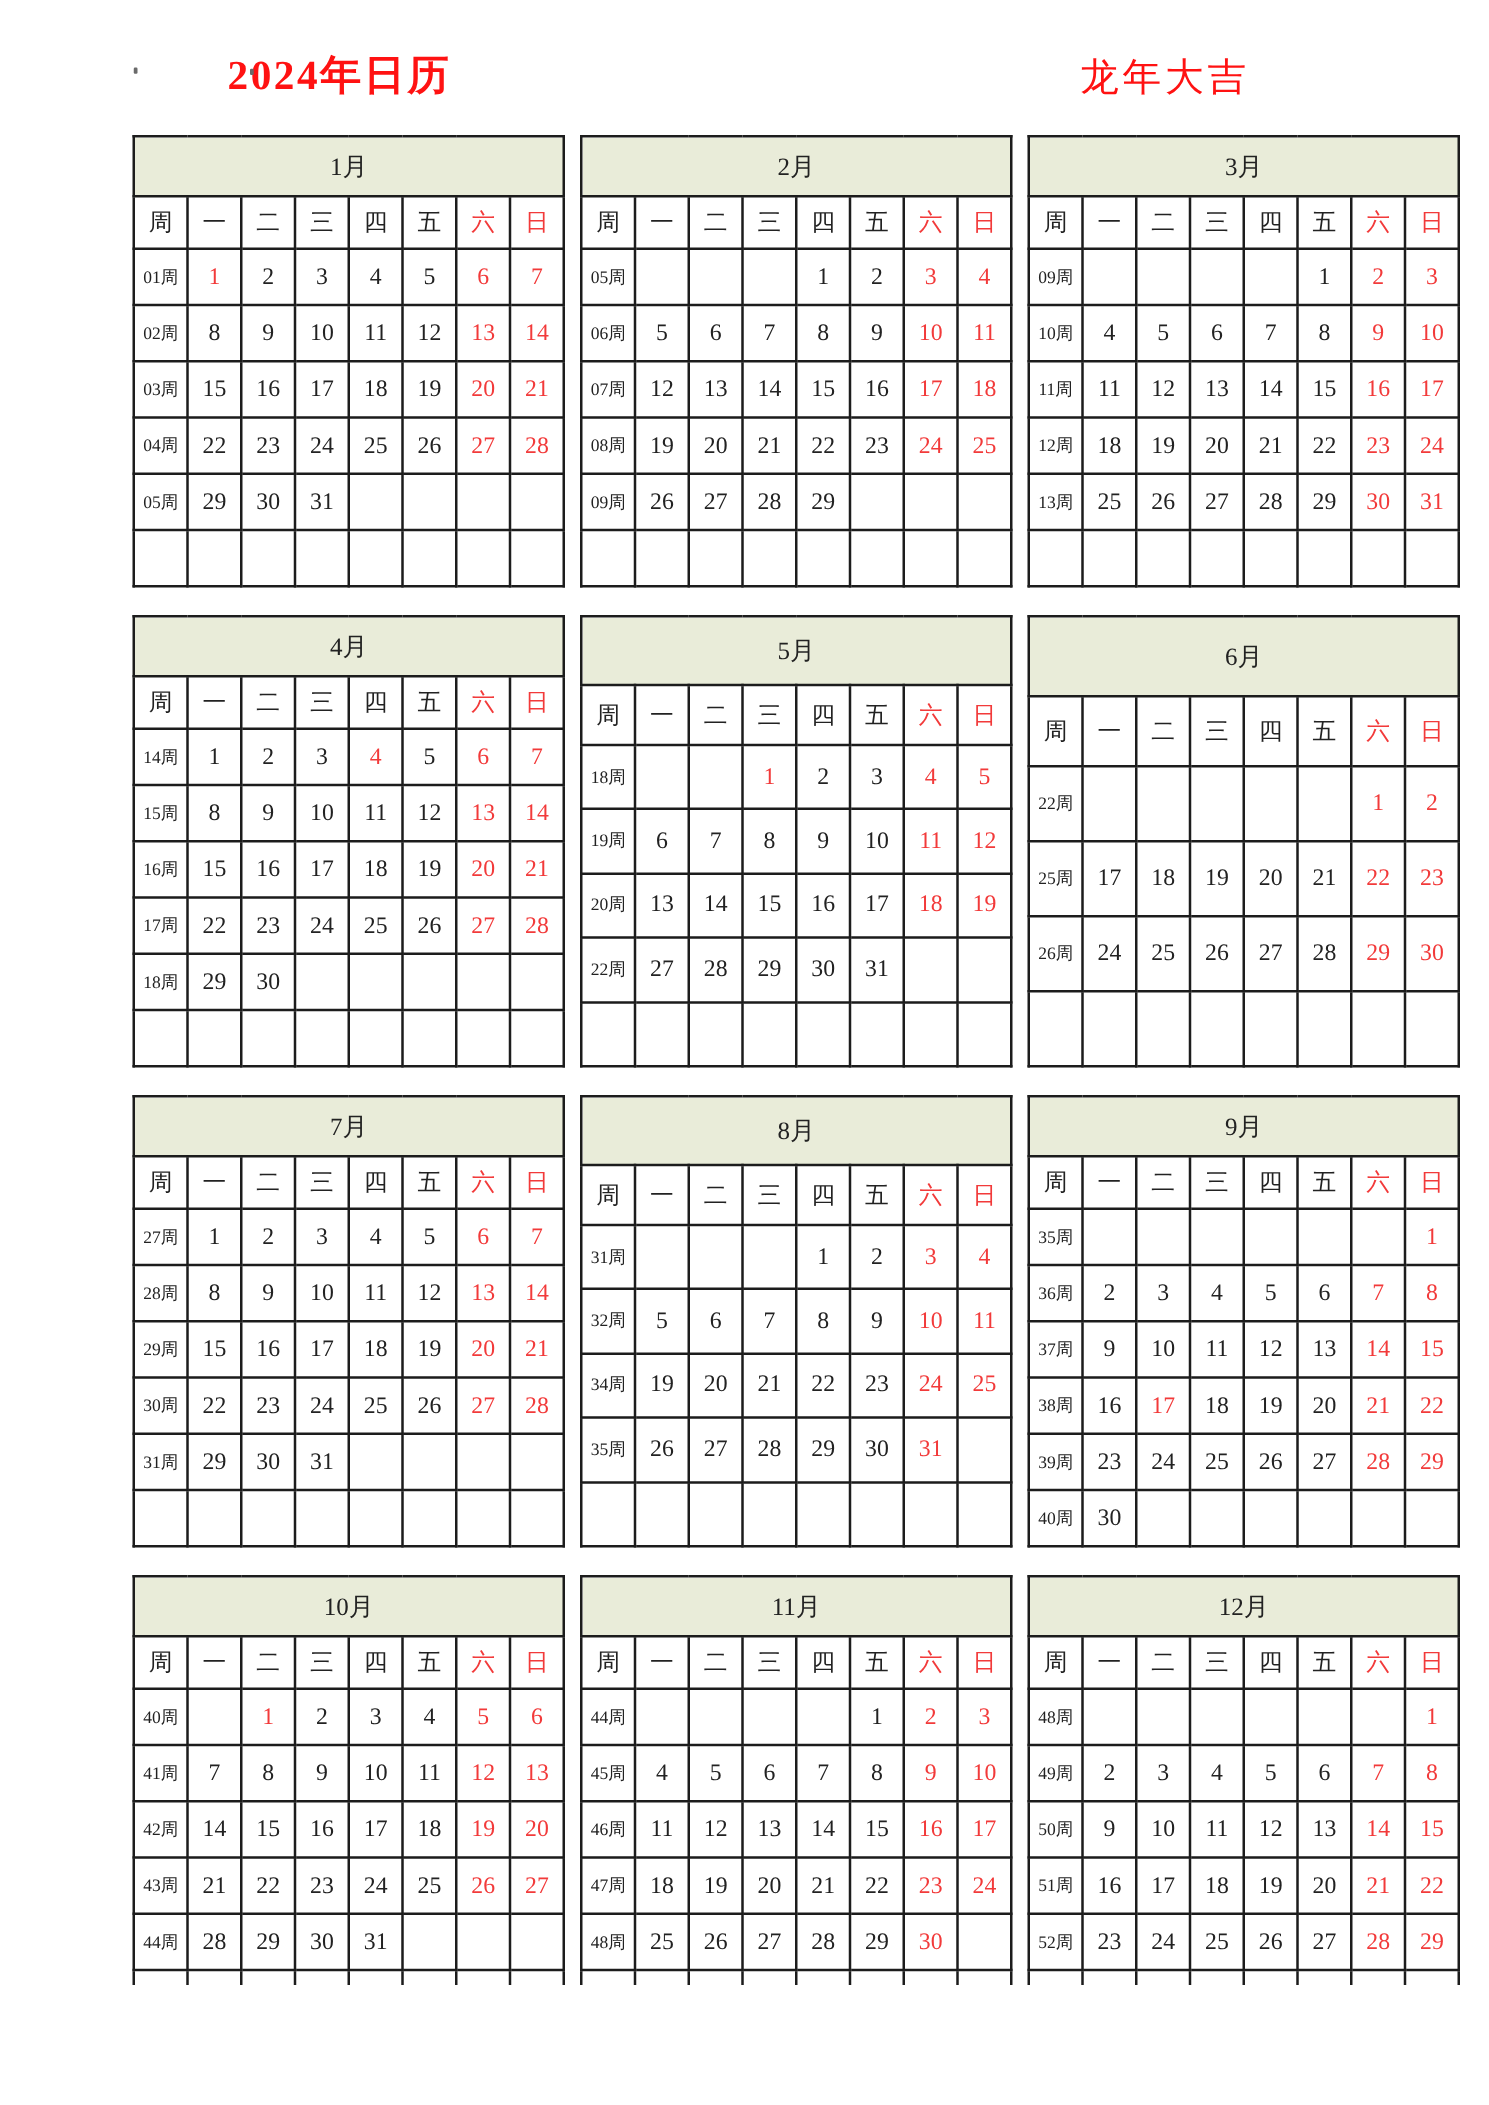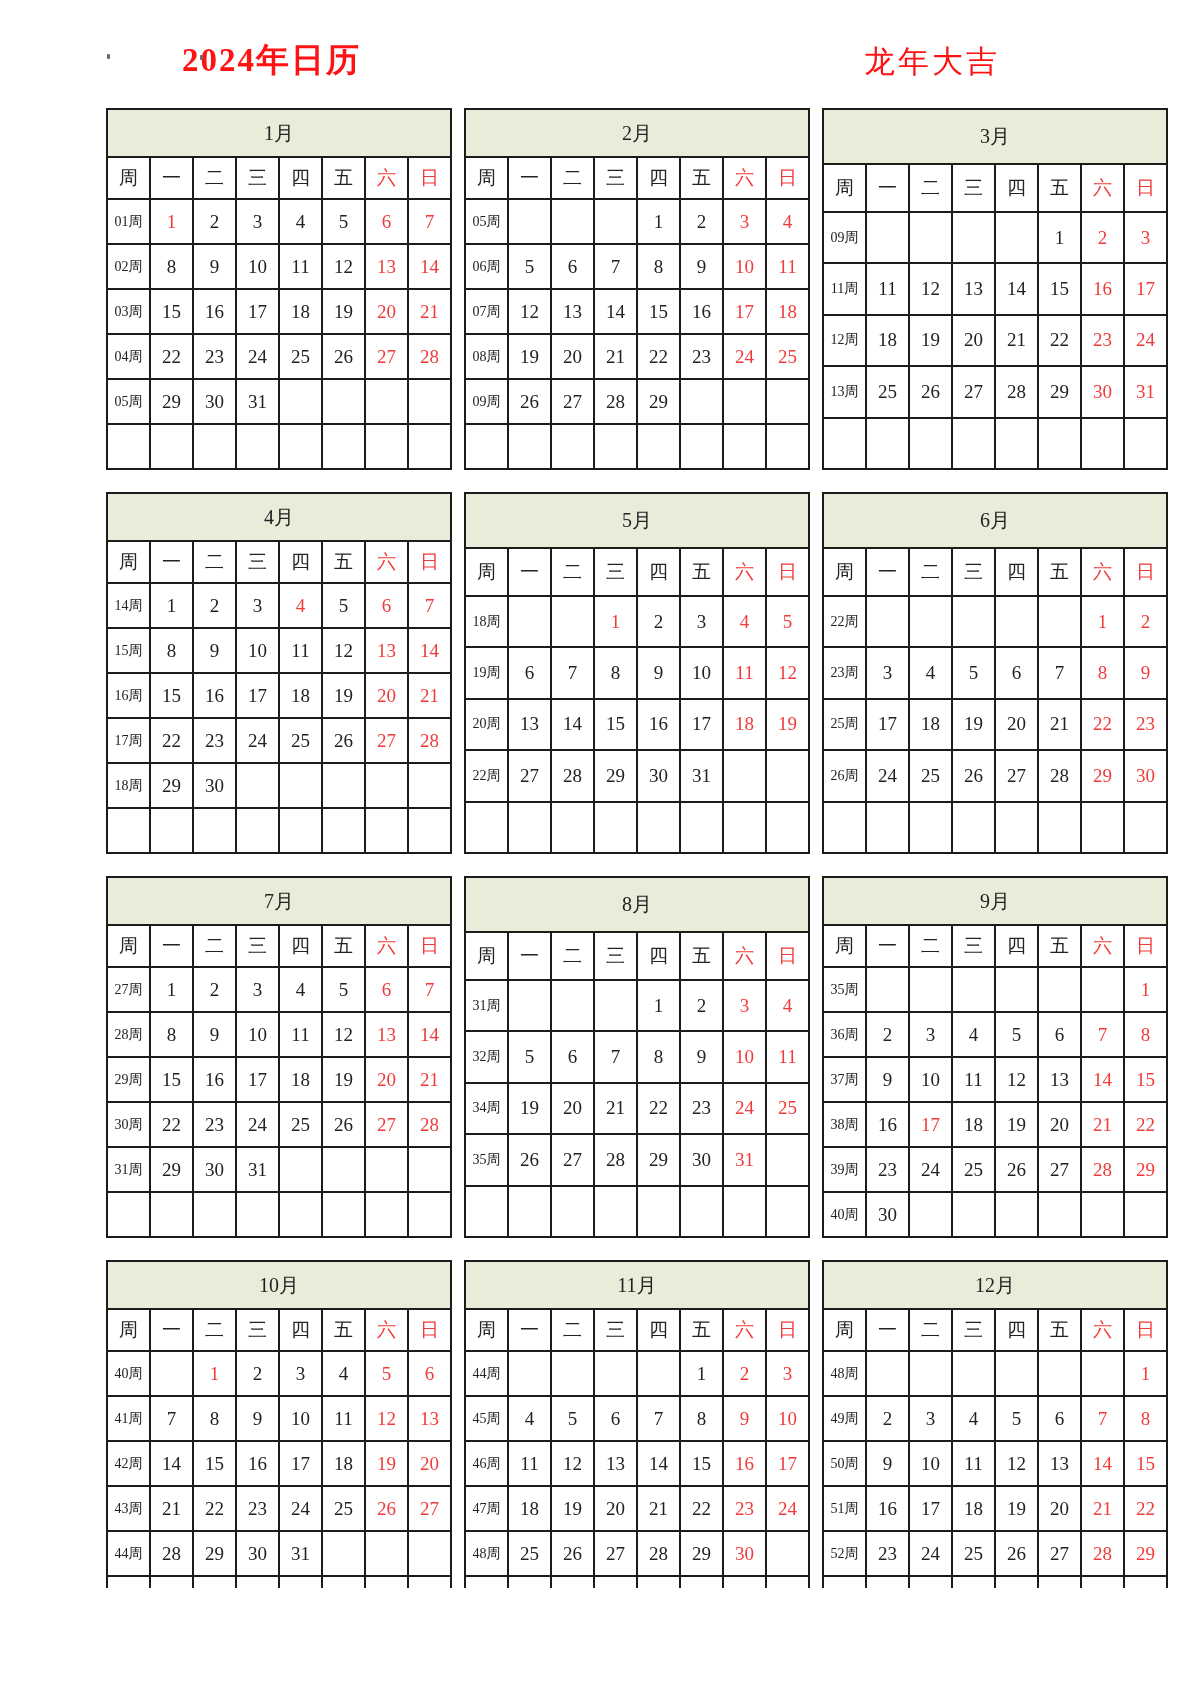--- a/index.html
+++ b/index.html
@@ -266,20 +266,30 @@
             <td class="week-cell">09周</td>
             <td class="day-cell"></td>
             <td class="day-cell"></td>
             <td class="day-cell"></td>
             <td class="day-cell"></td>
             <td class="day-cell">1</td>
             <td class="day-cell red">2</td>
             <td class="day-cell red">3</td>
           </tr>
           <tr>
+            <td class="week-cell">10周</td>
+            <td class="day-cell">4</td>
+            <td class="day-cell">5</td>
+            <td class="day-cell">6</td>
+            <td class="day-cell">7</td>
+            <td class="day-cell">8</td>
+            <td class="day-cell red">9</td>
+            <td class="day-cell red">10</td>
+          </tr>
+          <tr>
             <td class="week-cell">11周</td>
             <td class="day-cell">11</td>
             <td class="day-cell">12</td>
             <td class="day-cell">13</td>
             <td class="day-cell">14</td>
             <td class="day-cell">15</td>
             <td class="day-cell red">16</td>
             <td class="day-cell red">17</td>
           </tr>
           <tr>
@@ -477,30 +487,20 @@
             <td class="week-cell">22周</td>
             <td class="day-cell"></td>
             <td class="day-cell"></td>
             <td class="day-cell"></td>
             <td class="day-cell"></td>
             <td class="day-cell"></td>
             <td class="day-cell red">1</td>
             <td class="day-cell red">2</td>
           </tr>
           <tr>
-            <td class="week-cell">23周</td>
-            <td class="day-cell">3</td>
-            <td class="day-cell">4</td>
-            <td class="day-cell">5</td>
-            <td class="day-cell">6</td>
-            <td class="day-cell">7</td>
-            <td class="day-cell red">8</td>
-            <td class="day-cell red">9</td>
-          </tr>
-          <tr>
             <td class="week-cell">25周</td>
             <td class="day-cell">17</td>
             <td class="day-cell">18</td>
             <td class="day-cell">19</td>
             <td class="day-cell">20</td>
             <td class="day-cell">21</td>
             <td class="day-cell red">22</td>
             <td class="day-cell red">23</td>
           </tr>
           <tr>

